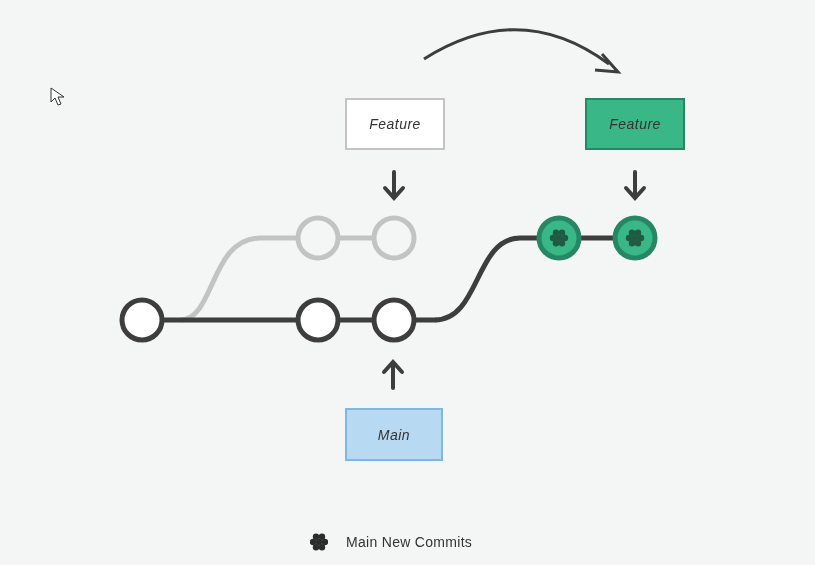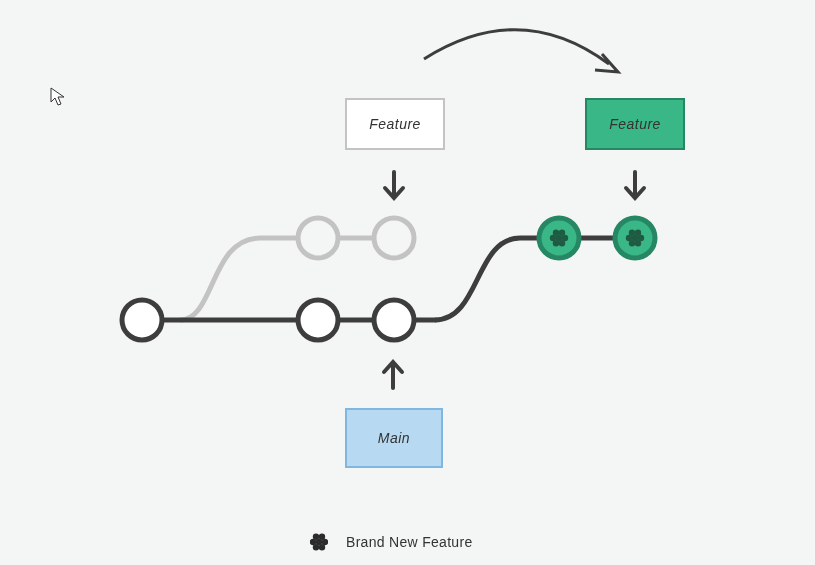--- a/index.html
+++ b/index.html
@@ -25,21 +25,21 @@
     }
     .feature-old {
       left: 345px; top: 98px; width: 100px; height: 52px;
       background: #ffffff; border-color: #c3c3c3;
     }
     .feature-new {
       left: 585px; top: 98px; width: 100px; height: 52px;
       background: #3ab787; border-color: #268764;
     }
     .main-box {
-      left: 345px; top: 408px; width: 98px; height: 60px;
+      left: 345px; top: 408px; width: 98px; height: 53px;
       background: #b7d9f2; border-color: #7fb7e0;
     }
     .legend {
       position: absolute;
       left: 310px; top: 533px;
       display: flex;
       align-items: center;
       gap: 18px;
       font-size: 14px;
       color: #333;
@@ -138,18 +138,18 @@
     <g transform="translate(9,9)" fill="#2c2c2c">
       <circle r="3.2"></circle>
       <circle r="3.2" cx="6" cy="0"></circle>
       <circle r="3.2" cx="-6" cy="0"></circle>
       <circle r="3.2" cx="3" cy="5.2"></circle>
       <circle r="3.2" cx="-3" cy="5.2"></circle>
       <circle r="3.2" cx="3" cy="-5.2"></circle>
       <circle r="3.2" cx="-3" cy="-5.2"></circle>
     </g>
   </svg>
-  <span>Brand New Feature</span>
+  <span>Main New Commits</span>
 </div>
 
 <svg class="cursor" viewBox="0 0 18 20">
   <path d="M1 1 L1 15 L5 11 L8 18 L11 17 L8 10 L14 10 Z" fill="#fff" stroke="#333" stroke-width="1"></path>
 </svg>
 
 </body></html>

